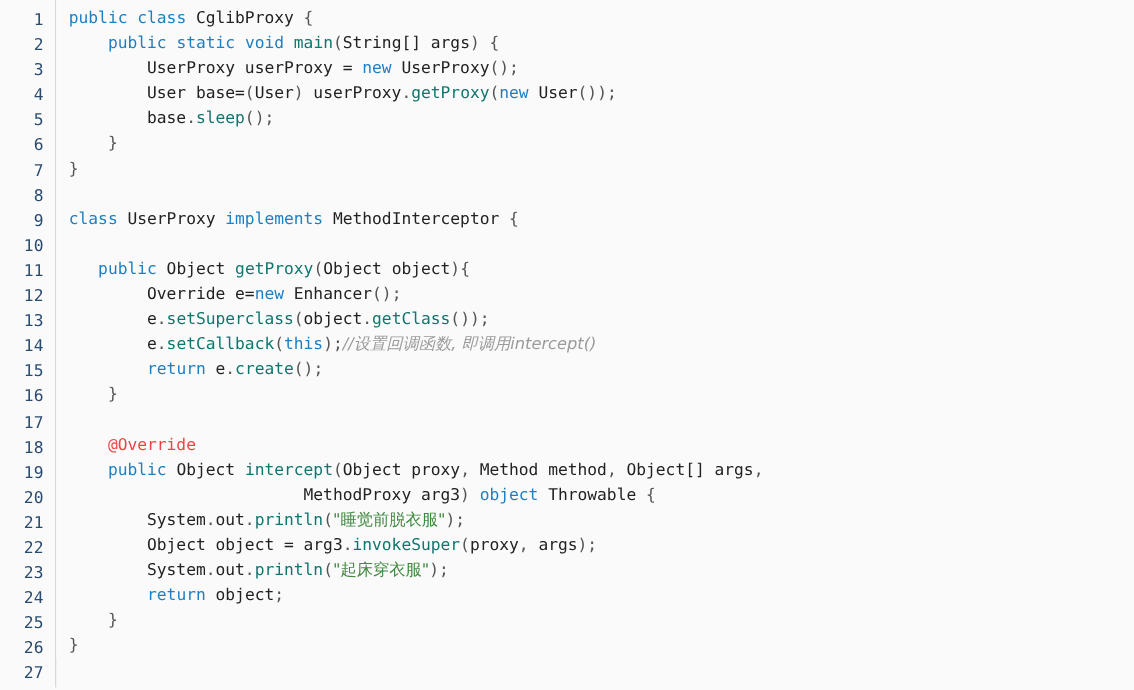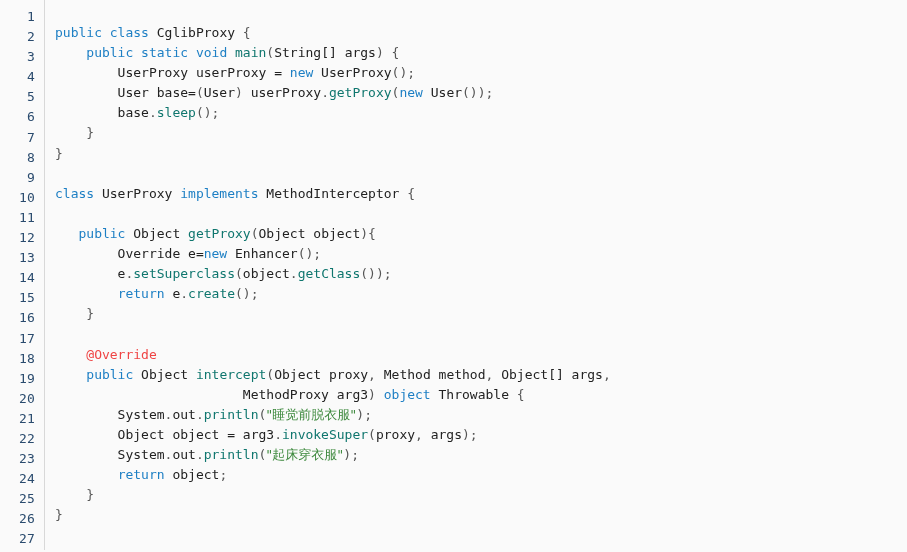--- a/index.html
+++ b/index.html
@@ -46,21 +46,20 @@
     letter-spacing: 0.2px;
   }
 
   
   #code-area {
     flex: 1;
     padding-top: 5px;
     padding-left: 10px;
     background: #fafafa;
     overflow: hidden;
-    margin-top: 18px;
   }
   .code-line {
     height: 20.1px;
     line-height: 20.1px;
     font-size: 13px;
     white-space: pre;
     font-family: "DejaVu Sans Mono", "Liberation Mono", monospace;
     color: #222222;
   }
 
@@ -116,20 +115,21 @@
       <div class="code-line"><span class="tok-plain">        User base=</span><span class="tok-punct">(</span><span class="tok-plain">User</span><span class="tok-punct">)</span><span class="tok-plain"> userProxy</span><span class="tok-punct">.</span><span class="tok-method">getProxy</span><span class="tok-punct">(</span><span class="tok-keyword">new</span><span class="tok-plain"> User</span><span class="tok-punct">());</span></div>
       <div class="code-line"><span class="tok-plain">        base</span><span class="tok-punct">.</span><span class="tok-method">sleep</span><span class="tok-punct">();</span></div>
       <div class="code-line"><span class="tok-plain">    </span><span class="tok-punct">}</span></div>
       <div class="code-line"><span class="tok-punct">}</span></div>
       <div class="code-line">&nbsp;</div>
       <div class="code-line"><span class="tok-keyword">class</span><span class="tok-plain"> UserProxy </span><span class="tok-keyword">implements</span><span class="tok-plain"> MethodInterceptor </span><span class="tok-punct">{</span></div>
       <div class="code-line">&nbsp;</div>
       <div class="code-line"><span class="tok-plain">   </span><span class="tok-keyword">public</span><span class="tok-plain"> Object </span><span class="tok-method">getProxy</span><span class="tok-punct">(</span><span class="tok-plain">Object object</span><span class="tok-punct">){</span></div>
       <div class="code-line"><span class="tok-plain">        Override e=</span><span class="tok-keyword">new</span><span class="tok-plain"> Enhancer</span><span class="tok-punct">();</span></div>
       <div class="code-line"><span class="tok-plain">        e</span><span class="tok-punct">.</span><span class="tok-method">setSuperclass</span><span class="tok-punct">(</span><span class="tok-plain">object</span><span class="tok-punct">.</span><span class="tok-method">getClass</span><span class="tok-punct">());</span></div>
+      <div class="code-line"><span class="tok-plain">        e</span><span class="tok-punct">.</span><span class="tok-method">setCallback</span><span class="tok-punct">(</span><span class="tok-keyword">this</span><span class="tok-punct">);</span><span class="tok-comment tok-cjk">//设置回调函数, 即调用intercept()</span></div>
       <div class="code-line"><span class="tok-plain">        </span><span class="tok-keyword">return</span><span class="tok-plain"> e</span><span class="tok-punct">.</span><span class="tok-method">create</span><span class="tok-punct">();</span></div>
       <div class="code-line"><span class="tok-plain">    </span><span class="tok-punct">}</span></div>
       <div class="code-line">&nbsp;</div>
       <div class="code-line"><span class="tok-plain">    </span><span class="tok-anno">@Override</span></div>
       <div class="code-line"><span class="tok-plain">    </span><span class="tok-keyword">public</span><span class="tok-plain"> Object </span><span class="tok-method">intercept</span><span class="tok-punct">(</span><span class="tok-plain">Object proxy</span><span class="tok-punct">,</span><span class="tok-plain"> Method method</span><span class="tok-punct">,</span><span class="tok-plain"> Object[] args</span><span class="tok-punct">,</span></div>
       <div class="code-line"><span class="tok-plain">                        MethodProxy arg3</span><span class="tok-punct">)</span><span class="tok-plain"> </span><span class="tok-keyword">object</span><span class="tok-plain"> Throwable </span><span class="tok-punct">{</span></div>
       <div class="code-line"><span class="tok-plain">        System</span><span class="tok-punct">.</span><span class="tok-plain">out</span><span class="tok-punct">.</span><span class="tok-method">println</span><span class="tok-punct">(</span><span class="tok-string tok-cjk">"睡觉前脱衣服"</span><span class="tok-punct">);</span></div>
       <div class="code-line"><span class="tok-plain">        Object object = arg3</span><span class="tok-punct">.</span><span class="tok-method">invokeSuper</span><span class="tok-punct">(</span><span class="tok-plain">proxy</span><span class="tok-punct">,</span><span class="tok-plain"> args</span><span class="tok-punct">);</span></div>
       <div class="code-line"><span class="tok-plain">        System</span><span class="tok-punct">.</span><span class="tok-plain">out</span><span class="tok-punct">.</span><span class="tok-method">println</span><span class="tok-punct">(</span><span class="tok-string tok-cjk">"起床穿衣服"</span><span class="tok-punct">);</span></div>
       <div class="code-line"><span class="tok-plain">        </span><span class="tok-keyword">return</span><span class="tok-plain"> object</span><span class="tok-punct">;</span></div>

